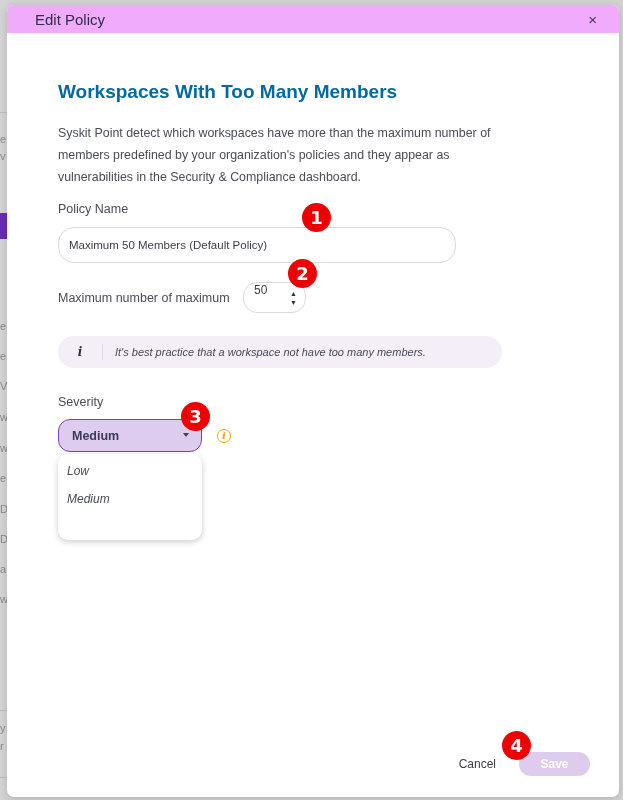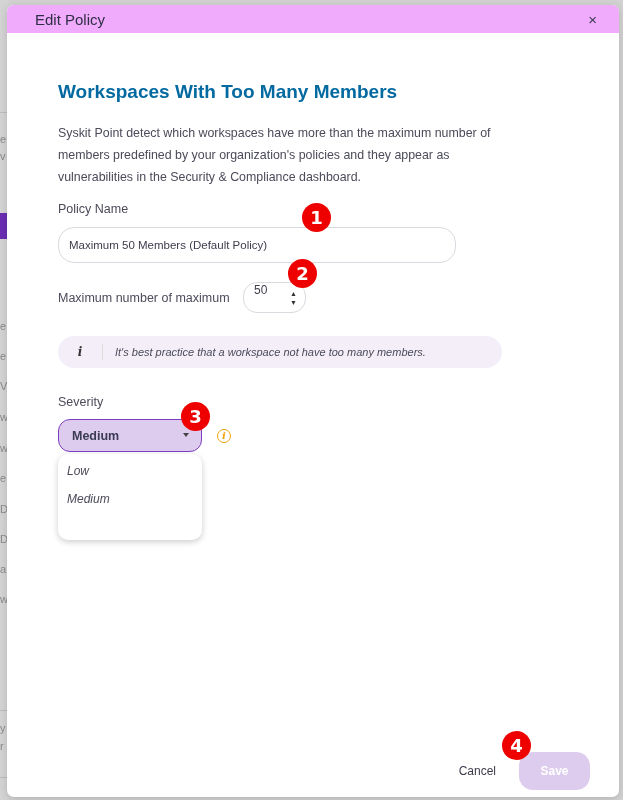--- a/index.html
+++ b/index.html
@@ -117,21 +117,21 @@
     }
     .dd-item {
       height: 28px; display: flex; align-items: center; padding-left: 9px;
       font-size: 12px; color: #4b4b5a; cursor: pointer;
     }
     .footer {
       position: absolute; right: 29px; top: 747px; display: flex; align-items: center;
     }
     .cancel-btn { font-size: 12px; color: #3b3b4b; margin-right: 23px; cursor: pointer; }
     .save-btn {
-      width: 71px; height: 38px; background: #ddccee; border-radius: 14px;
+      width: 71px; height: 24px; background: #ddccee; border-radius: 14px;
       color: #fff; font-weight: bold; font-size: 12px;
       display: flex; align-items: center; justify-content: center; cursor: default;
     }
     .badge {
       position: absolute; width: 29px; height: 29px; border-radius: 50%;
       background: #ee0000; color: #fff; font-weight: bold; font-size: 18px;
       display: flex; align-items: center; justify-content: center;
       font-family: "DejaVu Sans", sans-serif;
       z-index: 5;
     }

